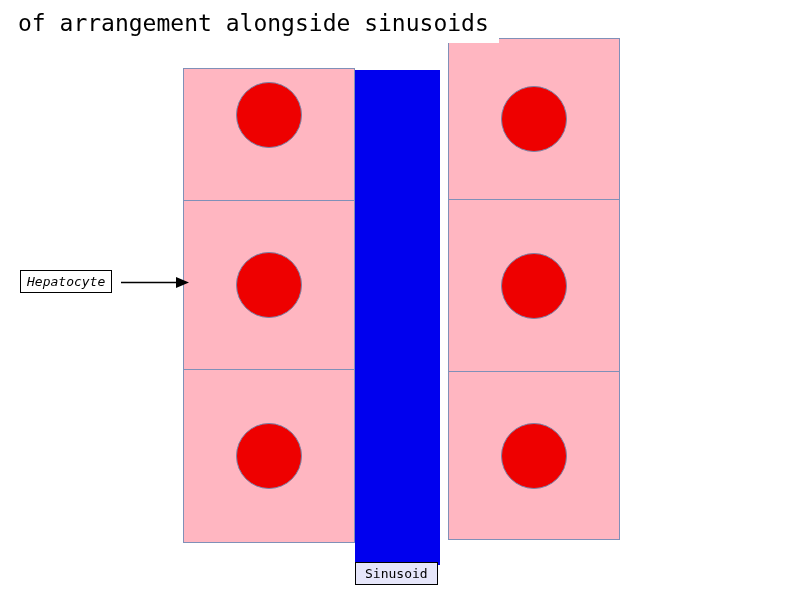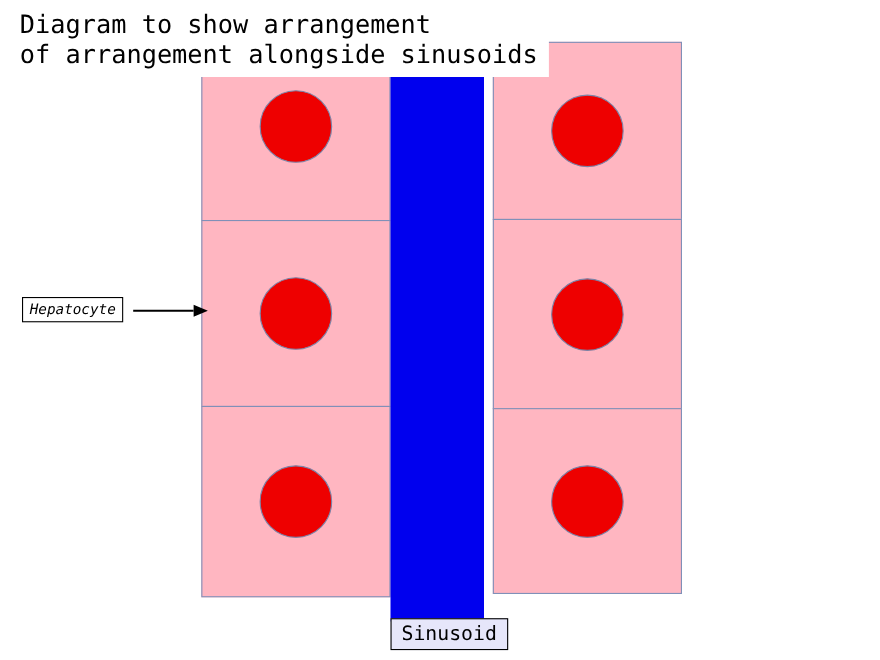--- a/index.html
+++ b/index.html
@@ -90,21 +90,21 @@
 
   
   .sinusoid-label {
     position: absolute;
     left: 355px;
     top: 562px;
     z-index: 6;
     background: #e6e6fa;
     border: 1px solid #000000;
     padding: 3px 9px;
-    font-size: 18px;
+    font-size: 13px;
     color: #000000;
     white-space: nowrap;
   }
 </style>
 </head>
 <body>
 
 <div id="stage">
 
   <div class="cell" id="cell-l1" style="background: rgb(255, 182, 193); border-color: rgb(128, 144, 184);">
@@ -123,21 +123,20 @@
   <div class="cell" id="cell-r2" style="background: rgb(255, 182, 193); border-color: rgb(128, 144, 184);">
     <div class="nucleus" style="background: rgb(238, 0, 0); border-color: rgb(122, 132, 168);"></div>
   </div>
   <div class="cell" id="cell-r3" style="background: rgb(255, 182, 193); border-color: rgb(128, 144, 184);">
     <div class="nucleus" style="background: rgb(238, 0, 0); border-color: rgb(122, 132, 168);"></div>
   </div>
 
   <div class="sinusoid-bar" style="background: rgb(0, 0, 238);"></div>
 
   <div class="title-block">
-    <div>Diagram to show arrangement</div>
     <div>of arrangement alongside sinusoids</div>
   </div>
 
   <div class="hepatocyte-label" style="background: rgb(255, 255, 255); border-color: rgb(0, 0, 0); font-style: italic;">Hepatocyte</div>
   <svg class="arrow-svg" width="68" height="17" viewBox="0 0 68 17">
     <line x1="0" y1="8.5" x2="55" y2="8.5" stroke="#000000" stroke-width="1.6"></line>
     <polygon points="55,3 68,8.5 55,14" fill="#000000"></polygon>
   </svg>
 
   <div class="sinusoid-label" style="background: rgb(230, 230, 250); border-color: rgb(0, 0, 0);">Sinusoid</div>

